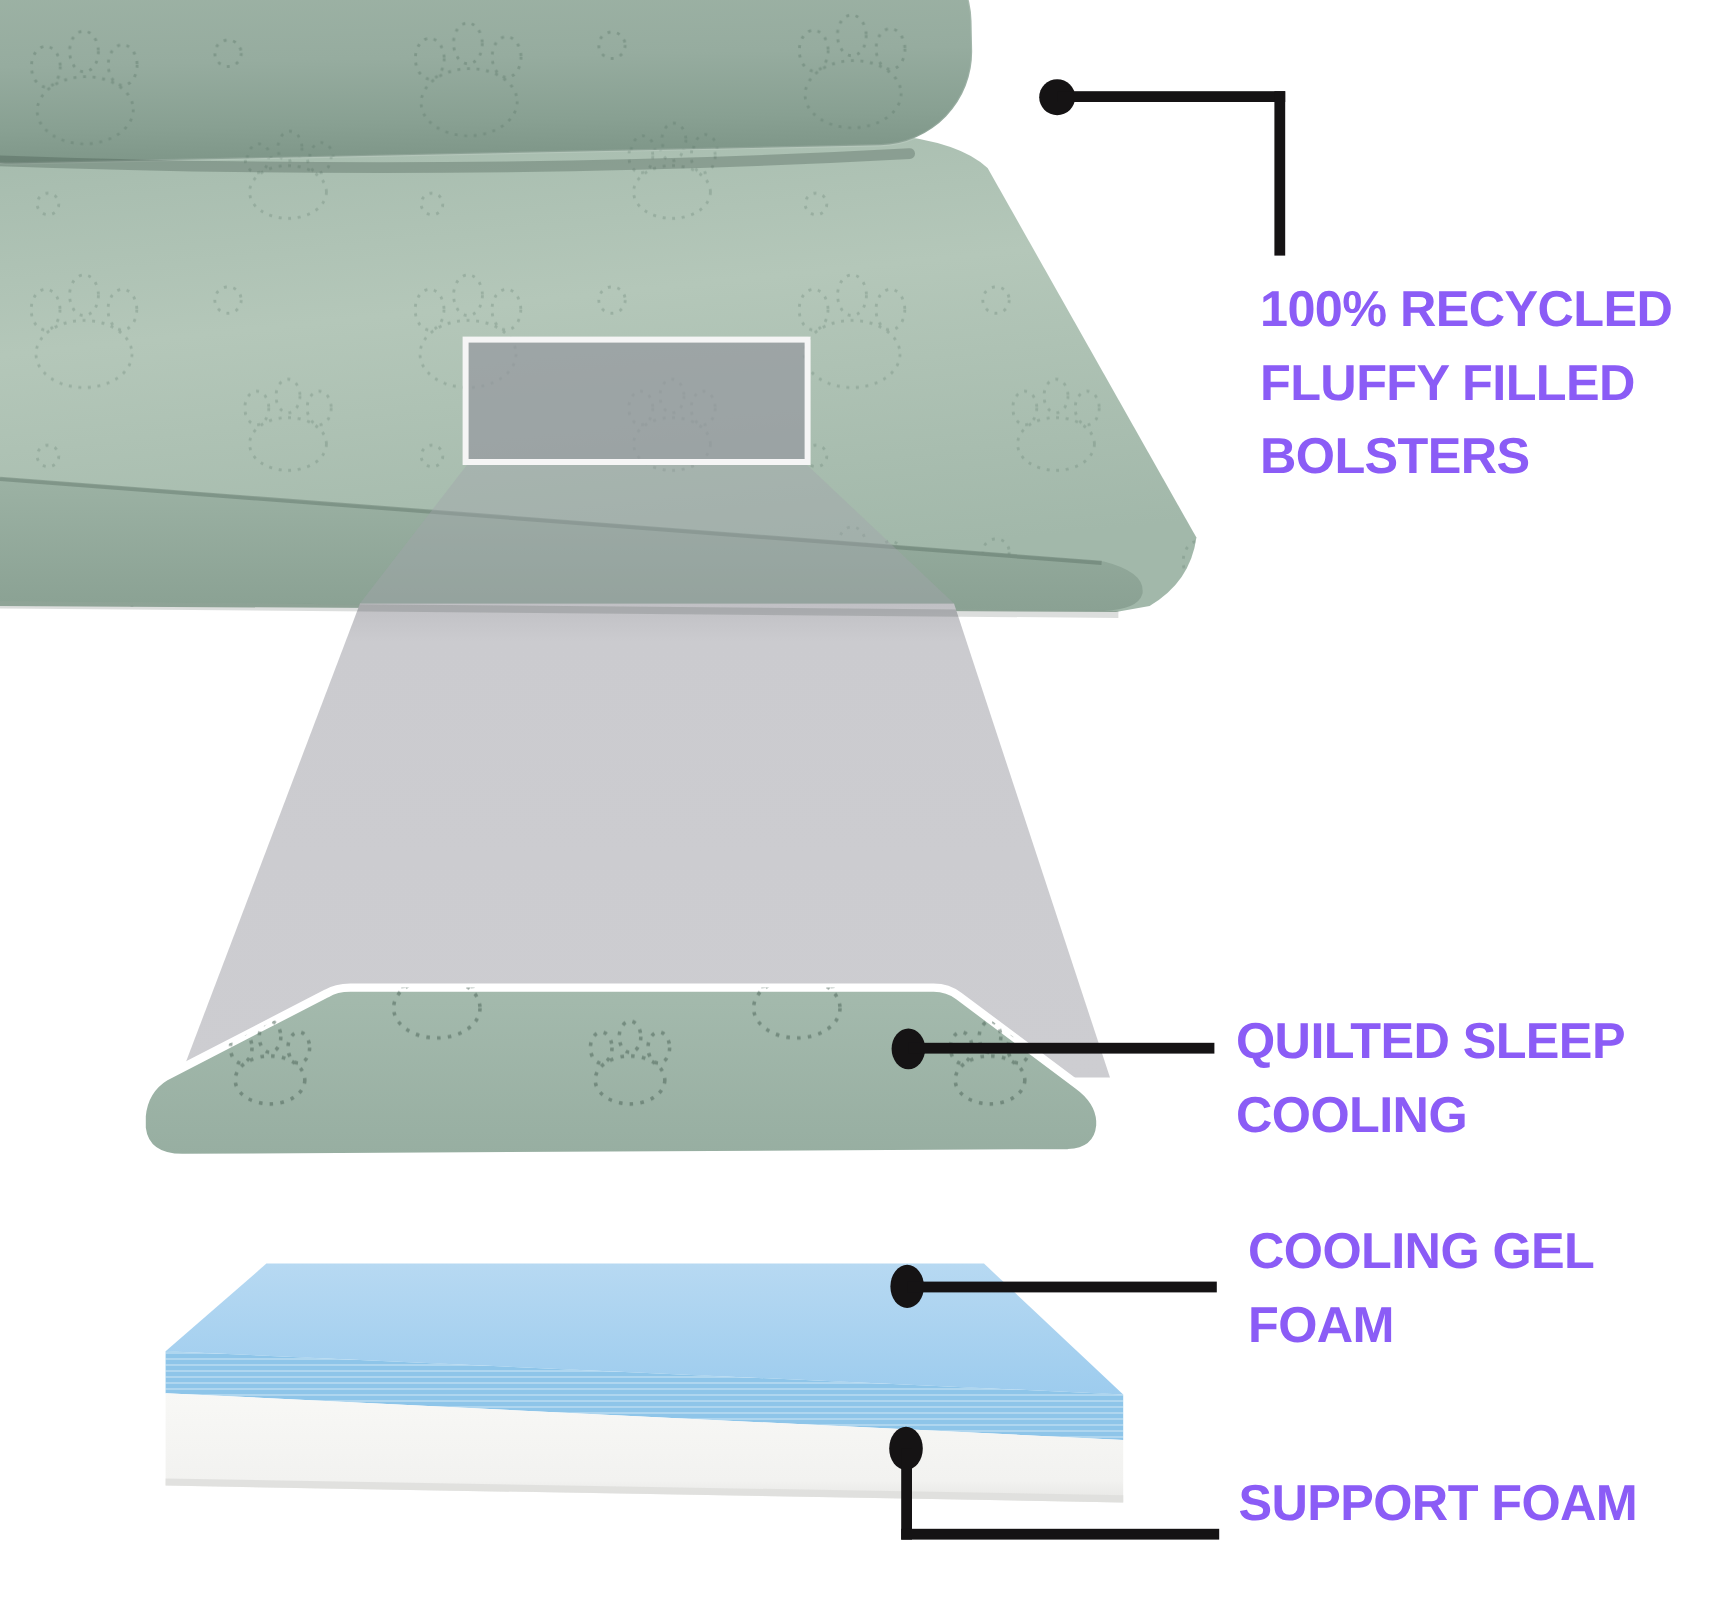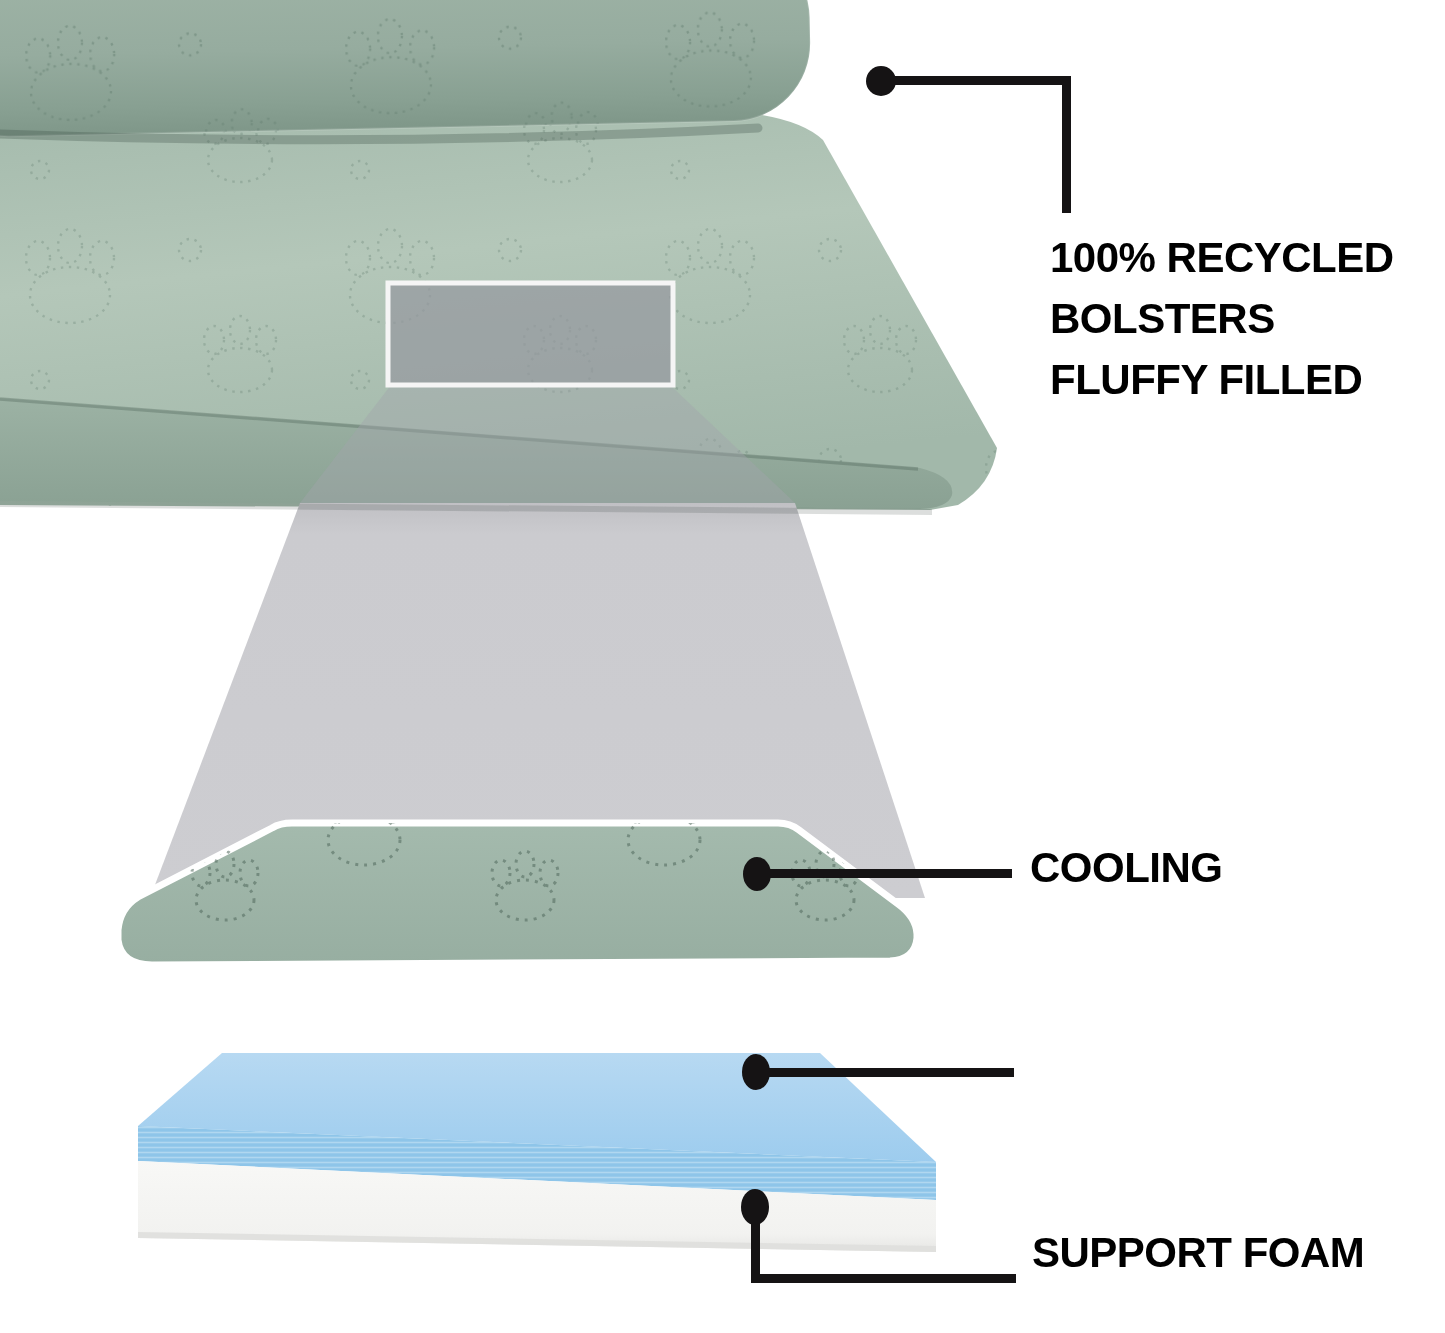--- a/index.html
+++ b/index.html
@@ -2,21 +2,21 @@
 <html><head>
 <meta charset="utf-8">
 <style>
   html,body{margin:0;padding:0;background:#ffffff;}
   #stage{
     position:relative;width:1445px;height:1333px;background:#ffffff;
     overflow:hidden;font-family:"Liberation Sans", sans-serif;
   }
   #art{position:absolute;left:0;top:0;width:1445px;height:1333px;}
   .callout{
-    position:absolute;color:#000000;font-weight:700;font-size:42px;
+    position:absolute;color:#8b5cf6;font-weight:700;font-size:42px;
     line-height:61px;letter-spacing:-0.5px;white-space:nowrap;
   }
   .cl{display:block;}
   .dot{position:absolute;background:#151314;border-radius:50%;}
   .dot1{left:866px;top:66px;width:30px;height:30px;}
   .dot2{left:743px;top:857px;width:28px;height:34px;}
   .dot3{left:742px;top:1054px;width:28px;height:36px;}
   .dot4{left:741px;top:1189px;width:28px;height:36px;}
   .line{position:absolute;background:#151314;}
   .l1h{left:881px;top:76px;width:190px;height:9px;}
@@ -156,26 +156,31 @@
 
   <div class="dot dot3"></div>
   <div class="line l3h"></div>
 
   <div class="dot dot4"></div>
   <div class="line l4v"></div>
   <div class="line l4h"></div>
 
   <div class="callout c1">
     <span class="cl">100% RECYCLED</span>
+    <span class="cl">FLUFFY FILLED</span>
     <span class="cl">BOLSTERS</span>
-    <span class="cl">FLUFFY FILLED</span>
   </div>
 
   <div class="callout c2">
+    <span class="cl">QUILTED SLEEP</span>
     <span class="cl">COOLING</span>
   </div>
 
+  <div class="callout c3">
+    <span class="cl">COOLING GEL</span>
+    <span class="cl">FOAM</span>
+  </div>
 
   <div class="callout c4">
     <span class="cl">SUPPORT FOAM</span>
   </div>
 
 </div>
 
 </body></html>

